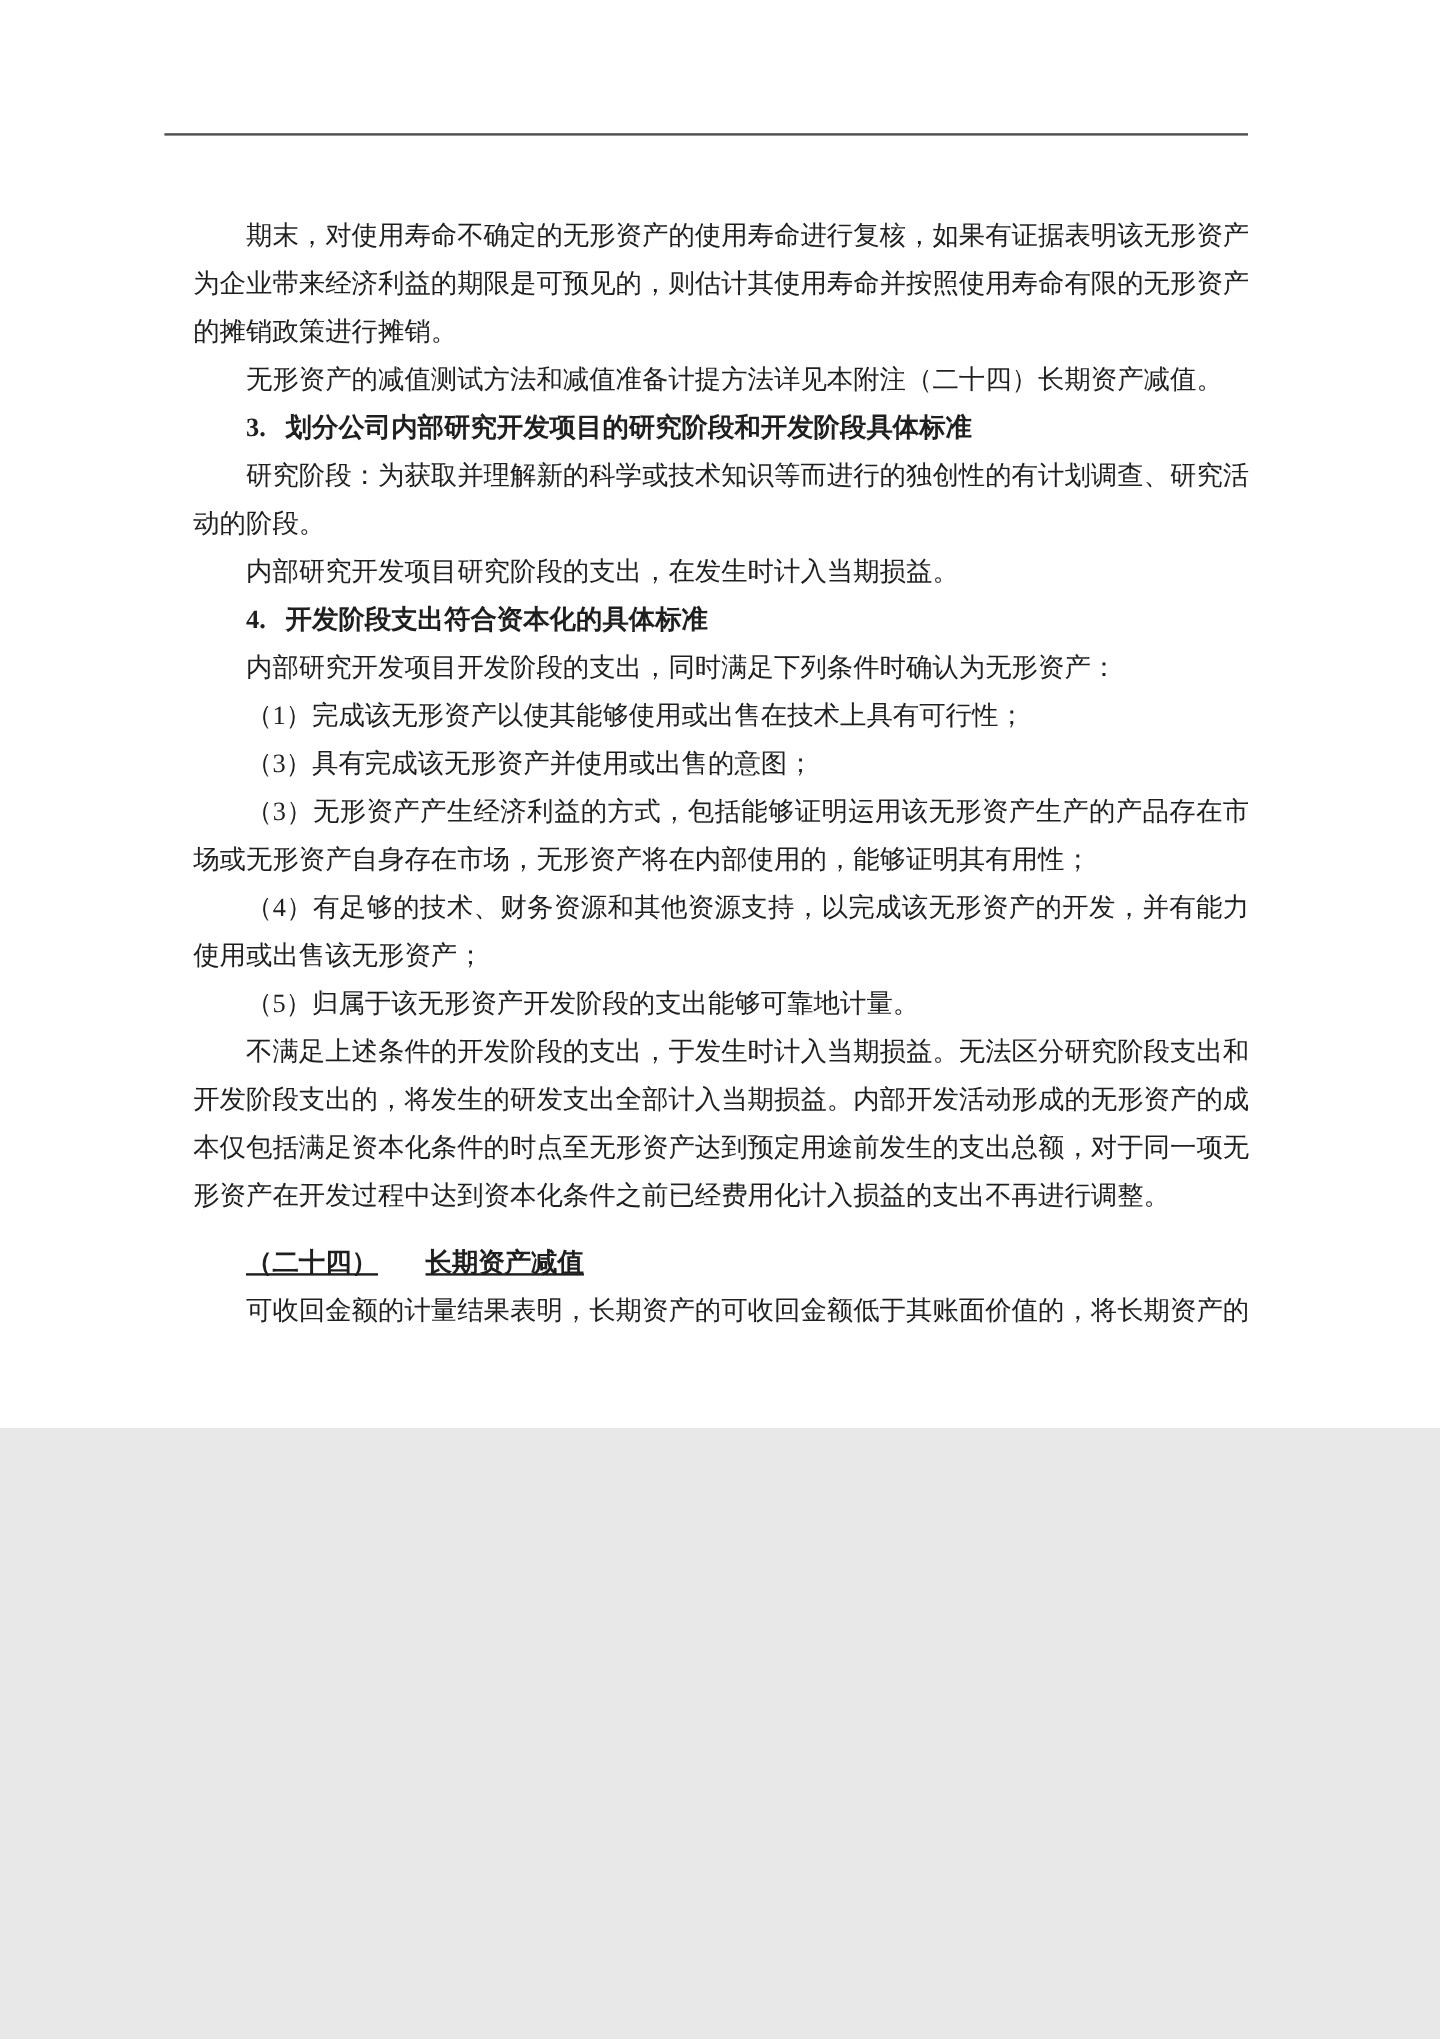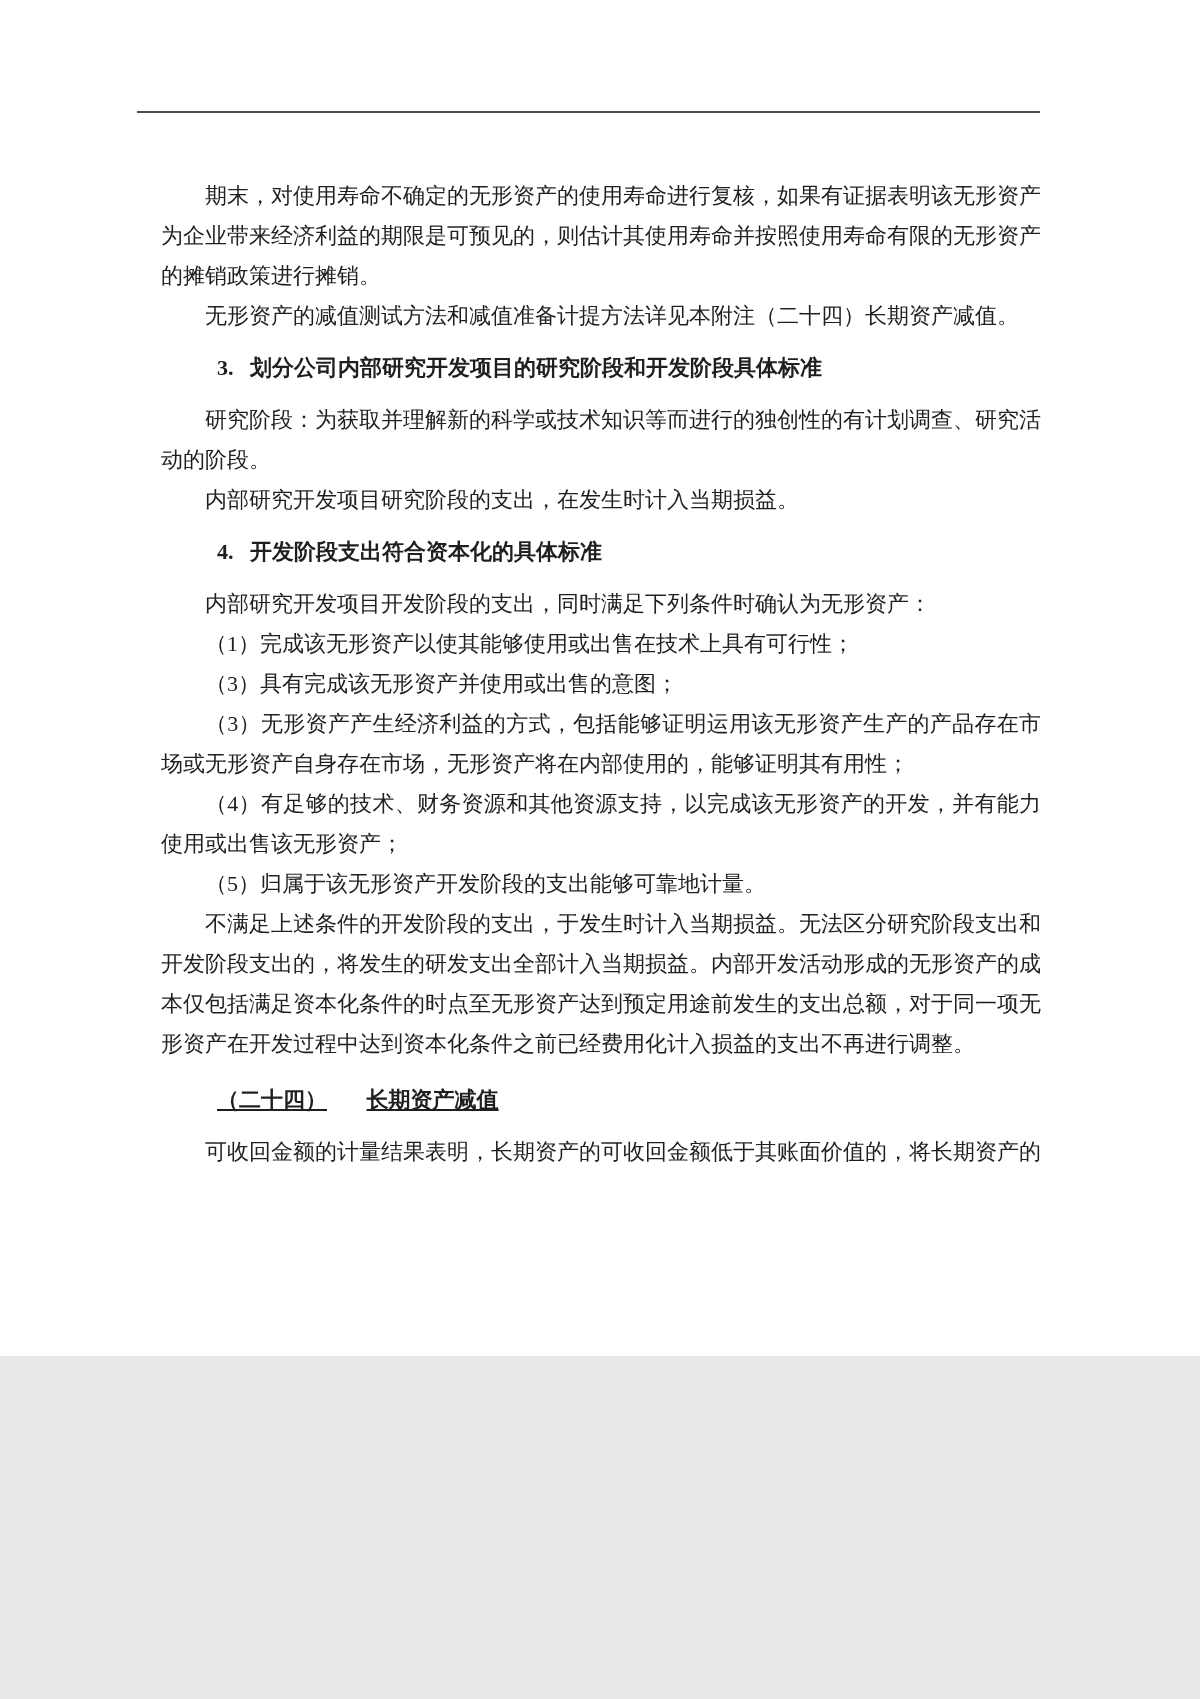--- a/index.html
+++ b/index.html
@@ -3,21 +3,21 @@
 <meta charset="utf-8">
 <style>
   html, body {
     margin: 0;
     padding: 0;
     background: #e8e8e8;
   }
   .page {
     position: relative;
     width: 1200px;
-    height: 1356px;
+    height: 1190px;
     margin: 0 auto;
     background: #ffffff;
     font-family: "Liberation Serif", "DejaVu Serif", serif;
     color: #1f1f1f;
     overflow: hidden;
   }
   .header-rule {
     position: absolute;
     left: 137px;
     top: 111px;
@@ -33,21 +33,21 @@
     font-size: 22px;
     line-height: 40px;
     text-align: justify;
     text-justify: inter-ideograph;
   }
   .para {
     margin: 0;
     text-indent: 2em;
   }
   .heading {
-    margin: 12px;
+    margin: 0;
     font-size: 22px;
     font-weight: bold;
     text-indent: 2em;
     text-align: left;
   }
   .heading .hnum {
     margin-right: 0.75em;
   }
   .heading.section24 {
     margin-top: 16px;

